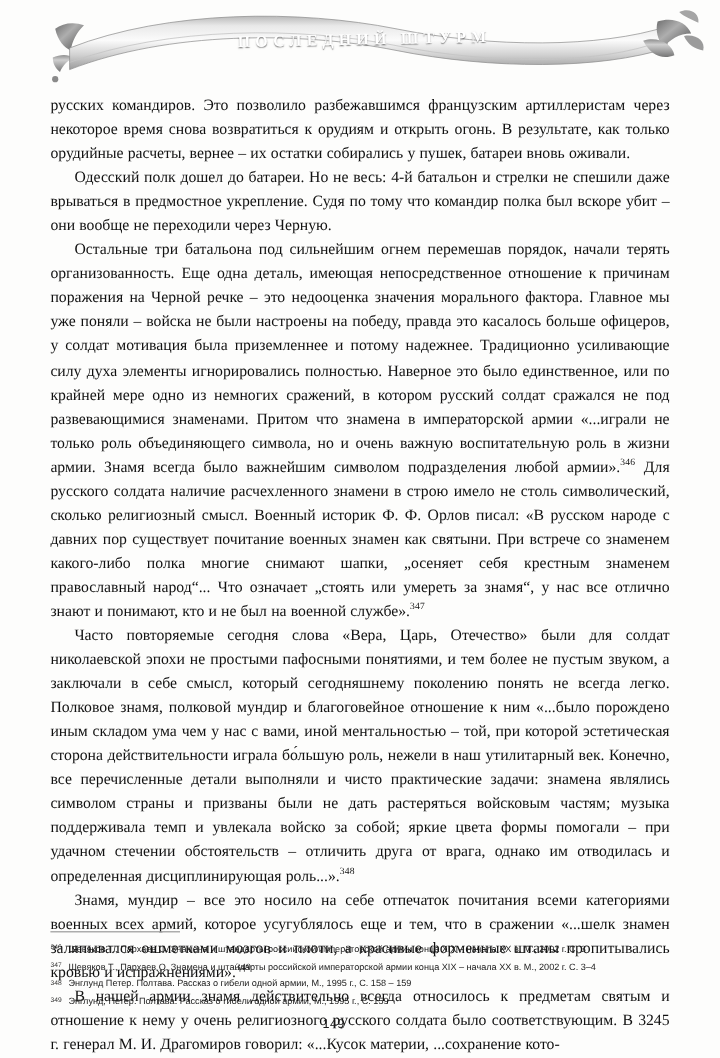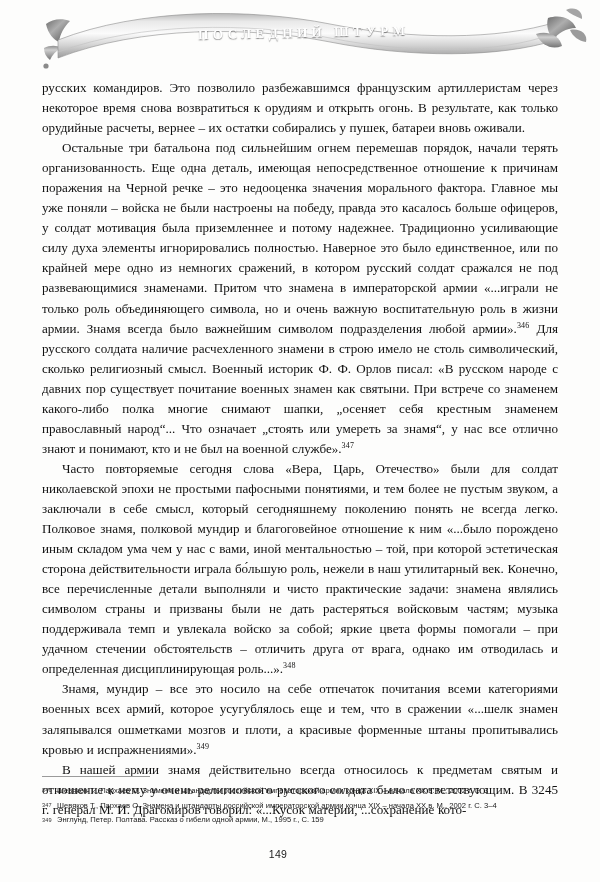--- a/index.html
+++ b/index.html
@@ -185,20 +185,21 @@
 
     <div class="ribbon-title">
       <span>ПОСЛЕДНИЙ ШТУРМ</span>
     </div>
   </div>
 
   <div class="body-col">
 
     <p class="para">русских командиров. Это позволило разбежавшимся французским артиллеристам через некоторое время снова возвратиться к орудиям и открыть огонь. В результате, как только орудийные расчеты, вернее – их остатки  собирались у пушек, батареи вновь оживали.</p>
 
+    <p class="para indent">Одесский полк дошел до батареи. Но не весь: 4-й батальон и стрелки не спешили даже врываться в предмостное укрепление. Судя по тому что командир полка был вскоре убит – они вообще не переходили через Черную.</p>
 
     <p class="para indent"><span>Остальные три батальона под сильнейшим огнем перемешав порядок, начали терять организованность. Еще одна деталь, имеющая непосредственное отношение к причинам поражения на Черной речке – это недооценка значения морального фактора. Главное мы уже поняли – войска не были настроены на победу, правда это касалось больше офицеров, у солдат мотивация была приземленнее и потому надежнее. Традиционно усиливающие силу духа элементы игнорировались полностью. Наверное это было единственное, или по крайней мере одно из немногих сражений, в котором русский солдат сражался не под развевающимися знаменами. Притом что знамена в императорской армии «...играли не только роль объединяющего символа, но и очень важную воспитательную роль в жизни армии. Знамя всегда было важнейшим символом подразделения любой армии».</span><sup class="fn">346</sup><span> Для русского солдата наличие расчехленного знамени в строю имело не столь символический, сколько религиозный смысл. Военный историк Ф. Ф. Орлов писал: «В русском народе с давних пор существует почитание военных знамен как святыни. При встрече со знаменем какого-либо полка многие снимают шапки, „осеняет себя крестным знаменем православный народ“... Что означает „стоять или умереть за знамя“, у нас все отлично знают и понимают, кто и не был на военной службе».</span><sup class="fn">347</sup></p>
 
     <p class="para indent"><span>Часто повторяемые сегодня слова «Вера, Царь, Отечество» были для солдат николаевской эпохи не простыми пафосными понятиями, и тем более не пустым звуком, а заключали в себе смысл, который сегодняшнему поколению понять не всегда легко. Полковое знамя, полковой мундир и благоговейное отношение к ним «...было порождено иным складом ума чем у нас с вами, иной ментальностью – той, при которой эстетическая сторона действительности играла бо́льшую роль, нежели в наш утилитарный век. Конечно, все перечисленные детали выполняли и чисто практические задачи: знамена являлись символом страны и призваны были не дать растеряться войсковым частям; музыка поддерживала темп и увлекала войско за собой; яркие цвета формы помогали – при удачном стечении обстоятельств – отличить друга от врага, однако им отводилась и определенная дисциплинирующая роль...».</span><sup class="fn">348</sup></p>
 
     <p class="para indent"><span>Знамя, мундир – все это носило на себе отпечаток почитания всеми категориями военных всех армий, которое усугублялось еще и тем, что в сражении «...шелк знамен заляпывался ошметками мозгов и плоти, а красивые форменные штаны пропитывались кровью и испражнениями».</span><sup class="fn">349</sup></p>
 
     <p class="para indent">В нашей армии знамя действительно всегда относилось к предметам святым и отношение к нему у очень религиозного русского солдата было соответствующим. В 3245 г. генерал М. И. Драгомиров говорил: «...Кусок материи, ...сохранение кото-</p>
   </div>
 
@@ -208,20 +209,24 @@
     <div class="fn-item">
       <span class="fn-num">346</span>
       <span class="fn-text">Шевяков Т., Пархаев О. Знамена и штандарты российской императорской армии конца XIX – начала XX в. М., 2002 г. С. 3</span>
     </div>
 
     <div class="fn-item">
       <span class="fn-num">347</span>
       <span class="fn-text">Шевяков Т., Пархаев О. Знамена и штандарты российской императорской армии конца XIX – начала XX в. М., 2002 г. С. 3–4</span>
     </div>
 
+    <div class="fn-item">
+      <span class="fn-num">348</span>
+      <span class="fn-text">Энглунд Петер. Полтава. Рассказ о гибели одной армии, М., 1995 г., С. 158 – 159</span>
+    </div>
 
     <div class="fn-item">
       <span class="fn-num">349</span>
       <span class="fn-text">Энглунд, Петер. Полтава. Рассказ о гибели одной армии, М., 1995 г., С. 159</span>
     </div>
   </div>
 
   <div class="page-number">149</div>
 
 </div>

